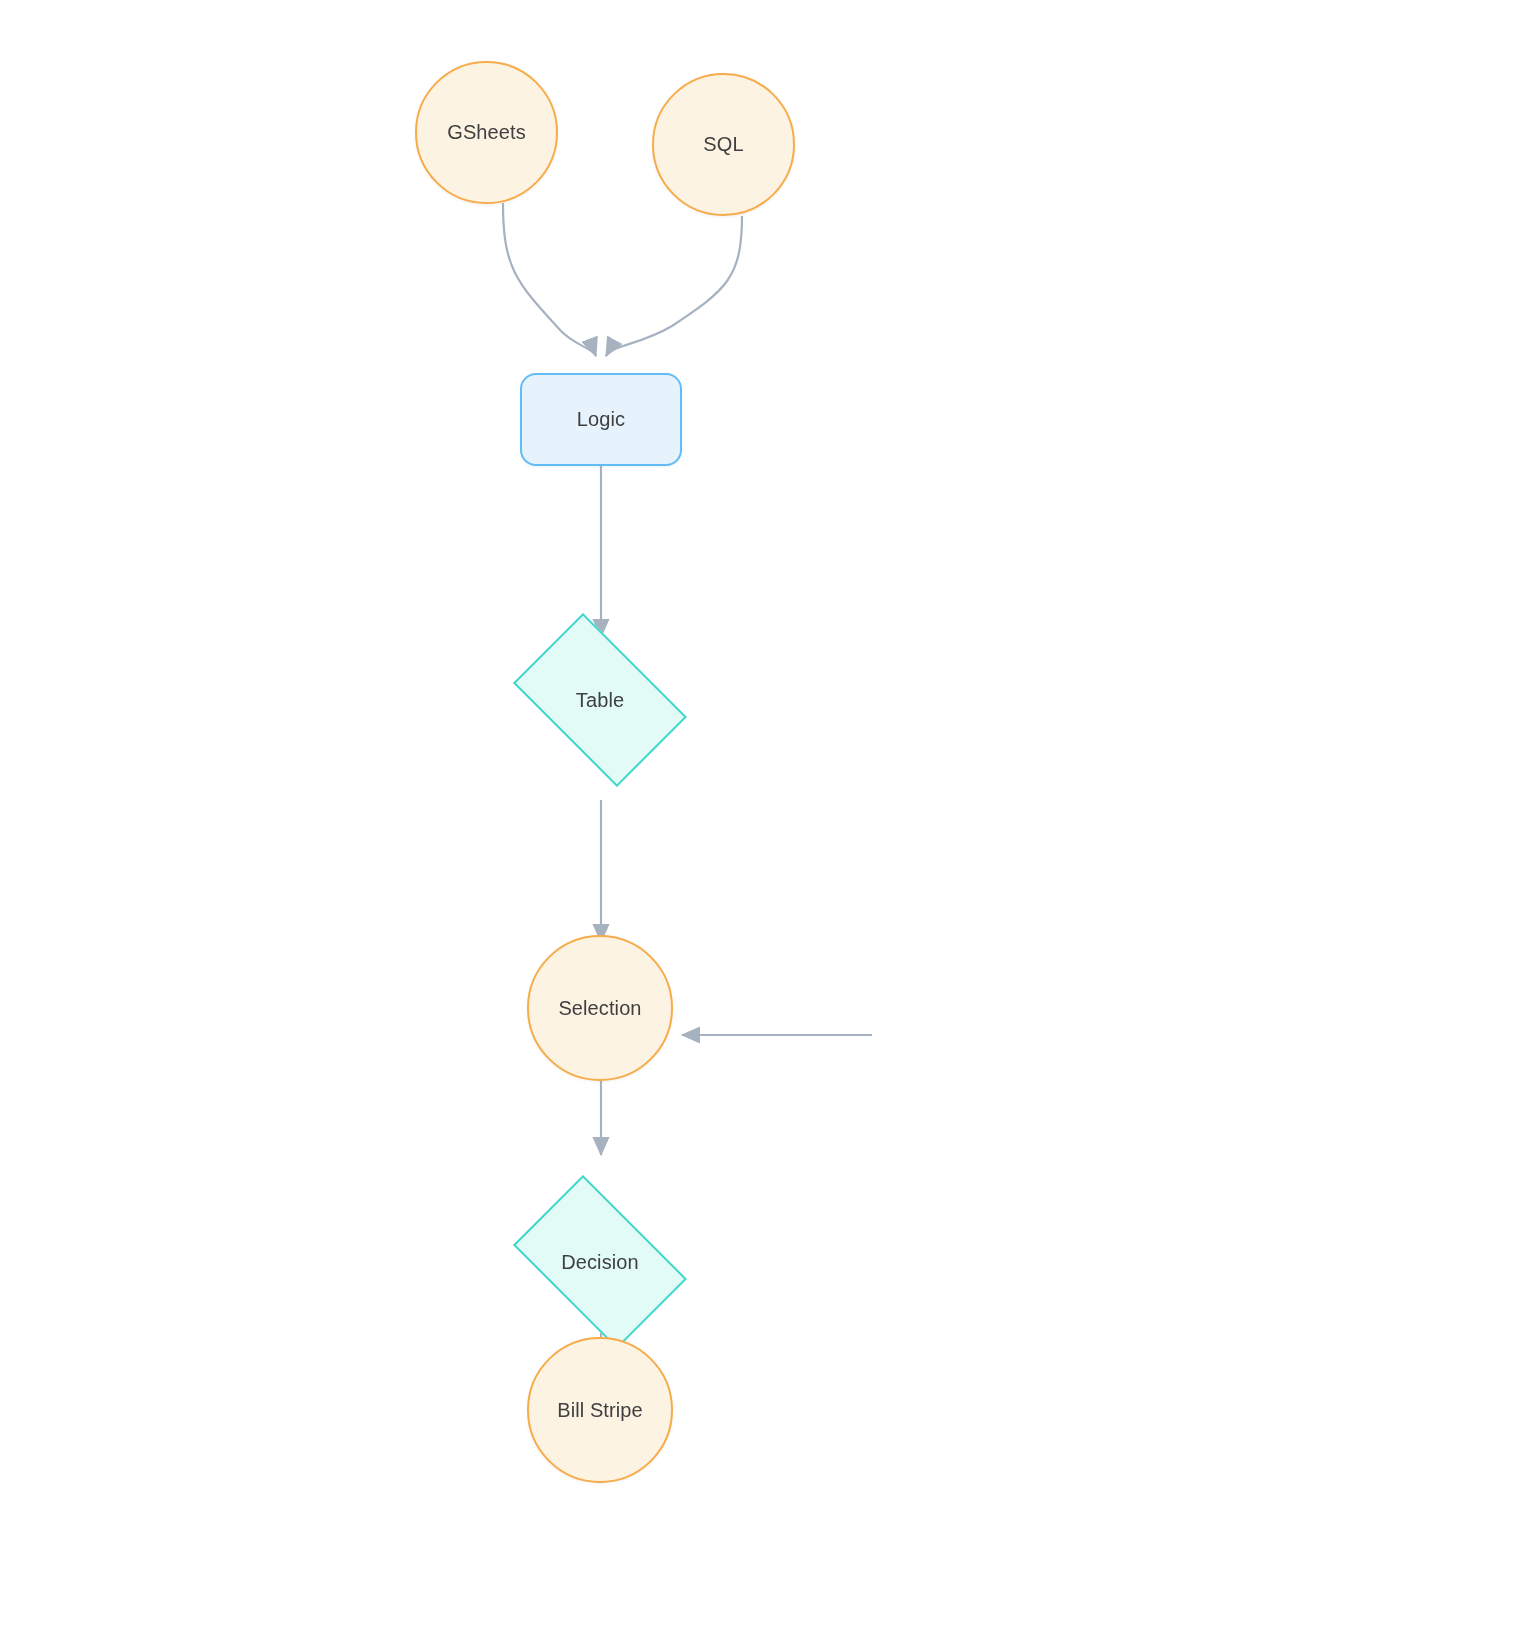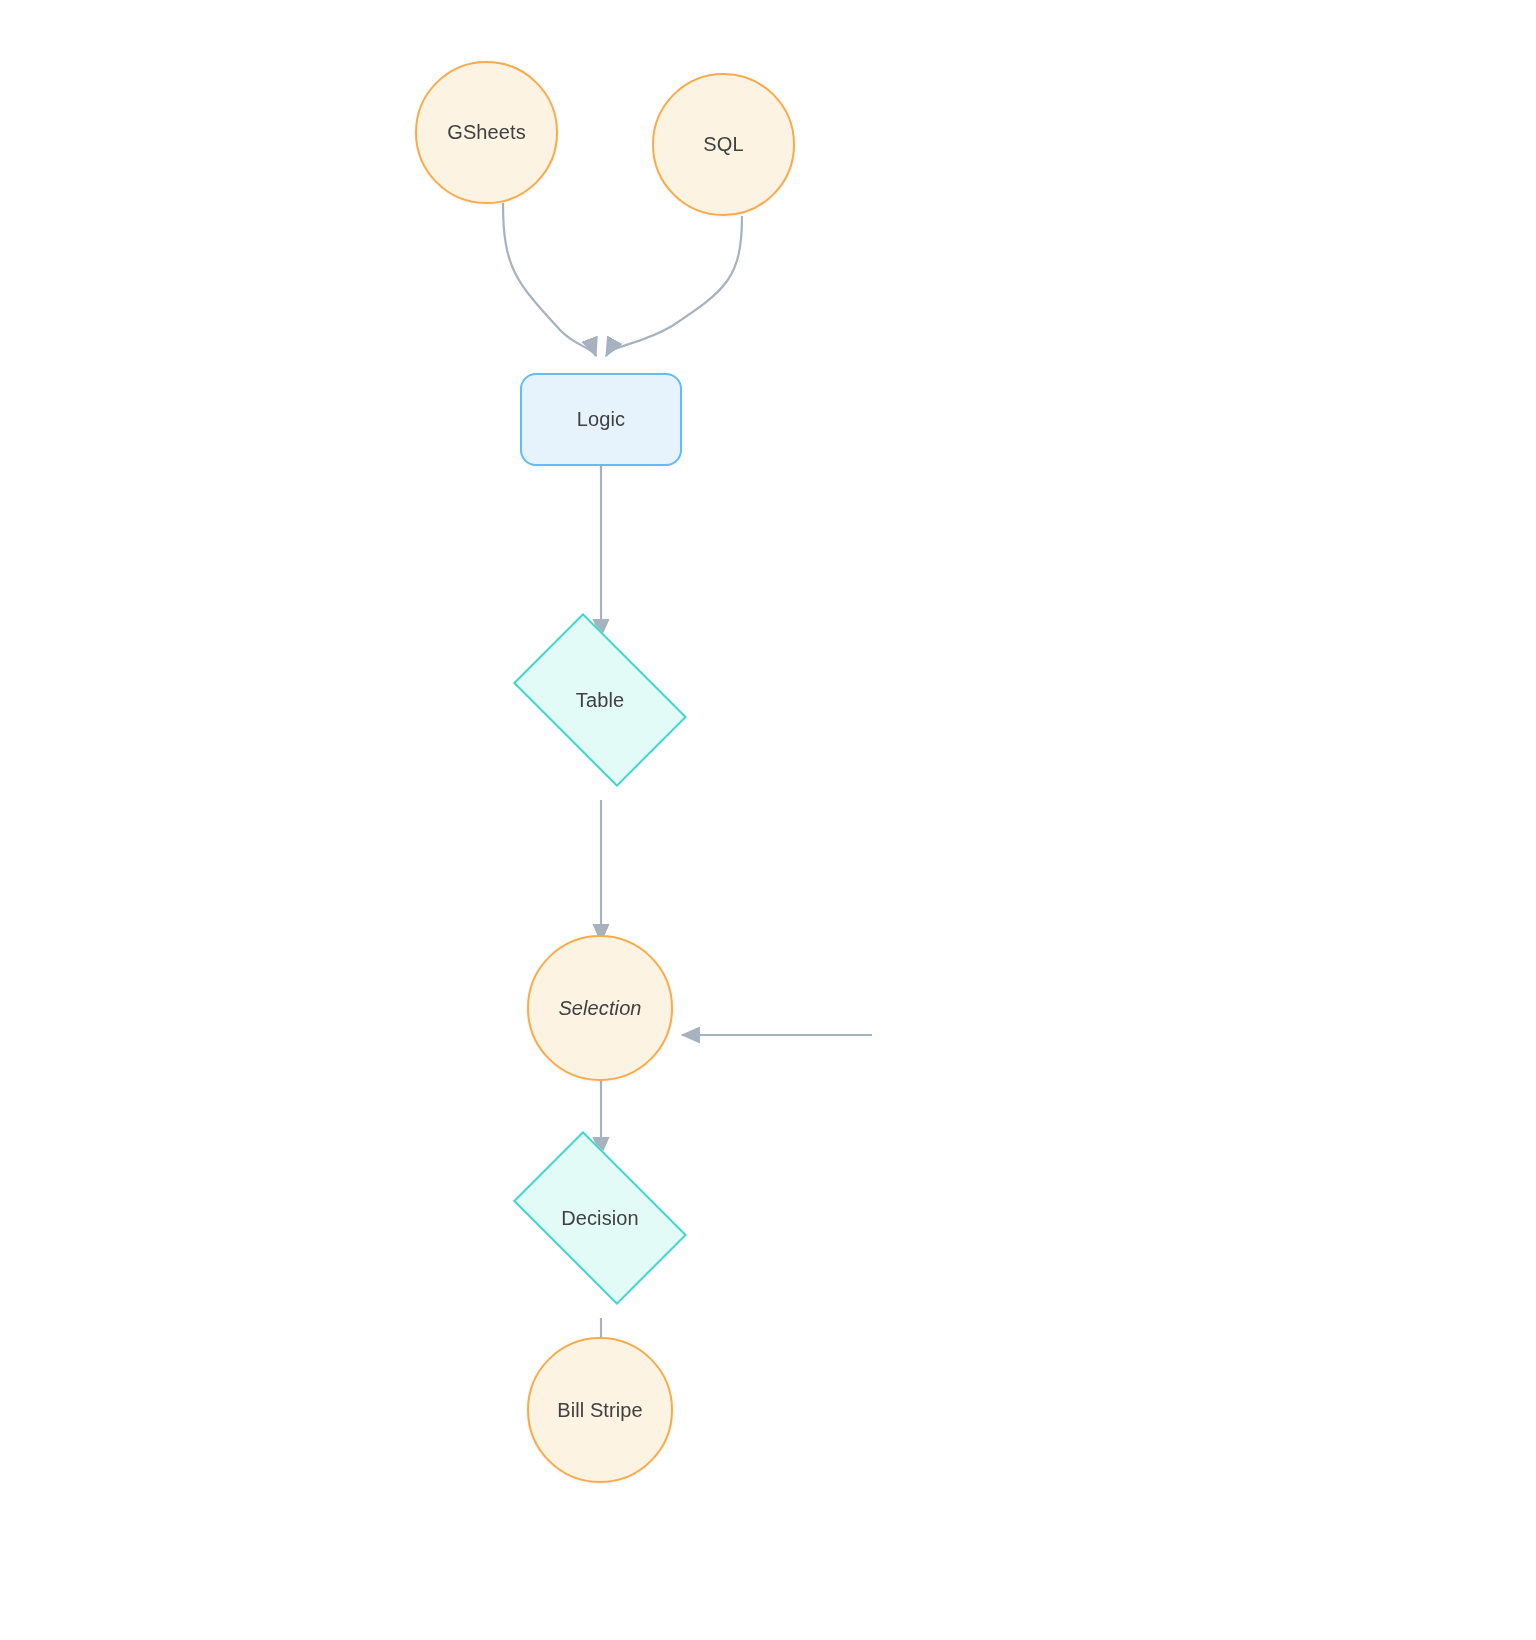--- a/index.html
+++ b/index.html
@@ -115,26 +115,26 @@
 
   <div class="node shape-rect" style="left:520px; top:373px; width:162px; height:93px;">
     <span class="node-label">Logic</span>
   </div>
 
   <div class="node shape-diamond" style="left:496px; top:630px; width:208px; height:140px;">
     <span class="diamond-body"></span>
     <span class="node-label">Table</span>
   </div>
 
-  <div class="node shape-circle" style="left:527px; top:935px; width:146px; height:146px;font-style:italic;">
+  <div class="node shape-circle" style="left:527px; top:935px; width:146px; height:146px;">
     <span class="node-label">Selection</span>
   </div>
 
 
-  <div class="node shape-diamond" style="left:496px; top:1148px; width:208px; height:140px;align-items:center;">
+  <div class="node shape-diamond" style="left:496px; top:1192px; width:208px; height:140px;align-items:center;">
     <span class="diamond-body"></span>
     <span class="node-label">Decision</span>
   </div>
 
   <div class="node shape-circle" style="left:527px; top:1337px; width:146px; height:146px;align-items:center;">
     <span class="node-label">Bill Stripe</span>
   </div>
 
 </div>
 

